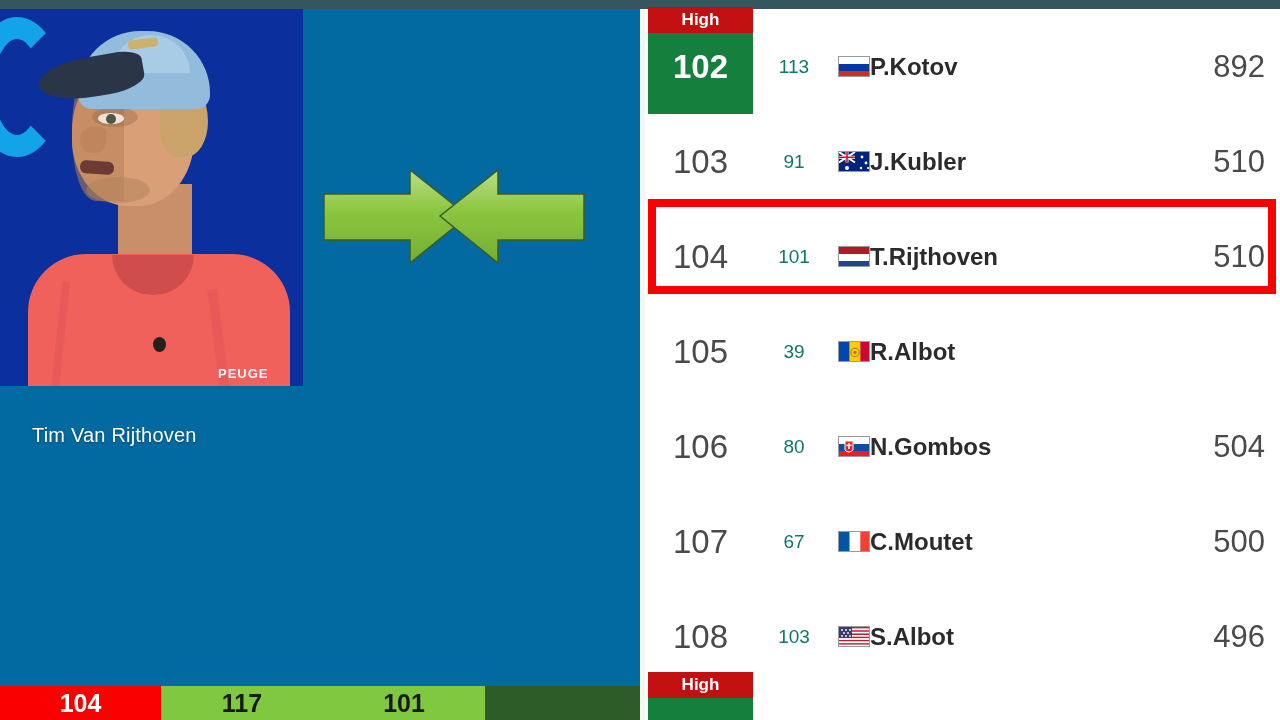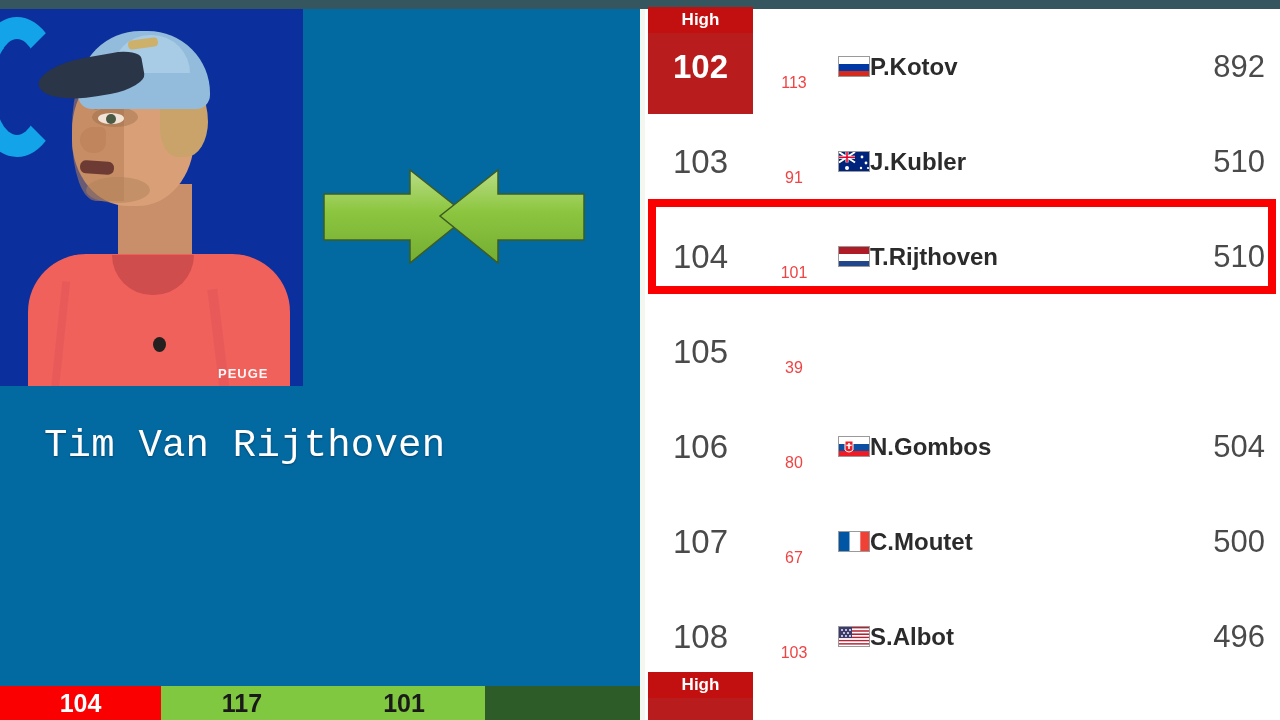--- a/index.html
+++ b/index.html
@@ -188,26 +188,26 @@
   }
 
   
   #arrows-graphic {
     position:absolute; left:322px; top:155px;
     width:264px; height:105px;
   }
 
   
   #player-name {
-    position:absolute; left:44px; top:415px;
+    position:absolute; left:32px; top:415px;
     color:#ffffff;
-    font-size:39px;
+    font-size:20px;
     font-weight:400;
     letter-spacing:.2px;
-    font-family:Liberation Mono, monospace;
+    font-family:Liberation Sans, sans-serif;
     text-shadow:0 1px 2px rgba(0,0,0,.35);
   }
 
   
   #stats-bar {
     position:absolute; left:0; bottom:0;
     width:640px; height:34px;
     display:flex;
   }
   .stat-seg {
@@ -238,40 +238,40 @@
     width:640px; height:95px;text-decoration:underline;
   }
   .cell-rank {
     position:absolute; left:8px; top:0;
     width:105px; height:95px;
     display:flex; align-items:center; justify-content:center;
     font-size:33px; color:#4a4a4a;
     font-family:"Liberation Sans", sans-serif;
   }
   .cell-rank.is-high {
-    background:#b91c1c;
+    background:#15803d;
     color:#ffffff;
     font-weight:bold;
     height:95px;
   }
   .high-badge {
     position:absolute; left:8px;
     width:105px; height:26px;
     background:#c20f0f;
     color:#ffffff;
     font-size:17px; font-weight:bold;
     display:flex; align-items:center; justify-content:center;
     font-family:"Liberation Sans", sans-serif;
     z-index:3;
   }
   .cell-prev {
-    position:absolute; left:118px; top:16px;
+    position:absolute; left:118px; top:0;
     width:72px; height:95px;
     display:flex; align-items:center; justify-content:center;
-    font-size:16px; color:#ef4444;
+    font-size:19px; color:#0f766e;
     font-family:"Liberation Sans", sans-serif;
   }
   .cell-player {
     position:absolute; left:198px; top:0;
     width:330px; height:95px;
     display:flex; align-items:center;
   }
   .flag {
     width:32px; height:21px;
     border:1px solid #9a9a9a;
@@ -410,20 +410,30 @@
                 <rect x="0" y="7" width="32" height="7" fill="#ffffff"></rect>
                 <rect x="0" y="14" width="32" height="7" fill="#21468b"></rect>
               </svg></span>
             <span class="player-name">T.Rijthoven</span>
           </div>
           <div class="cell-points">510</div>
         </div>
         <div class="rank-row" style="top: 295px;">
           <div class="cell-rank">105</div>
           <div class="cell-prev">39</div>
+          <div class="cell-player">
+            <span class="flag"><svg width="32" height="21" viewBox="0 0 32 21">
+                <rect x="0" y="0" width="10.7" height="21" fill="#0046ae"></rect>
+                <rect x="10.7" y="0" width="10.6" height="21" fill="#ffcd00"></rect>
+                <rect x="21.3" y="0" width="10.7" height="21" fill="#cc092f"></rect>
+                <circle cx="16" cy="10.5" r="4.2" fill="none" stroke="#a77b3a" stroke-width="1.1"></circle>
+                <circle cx="16" cy="10.5" r="1.7" fill="#a77b3a"></circle>
+              </svg></span>
+            <span class="player-name">R.Albot</span>
+          </div>
         </div>
         <div class="rank-row" style="top: 390px; padding-left: 32px;">
           <div class="cell-rank">106</div>
           <div class="cell-prev">80</div>
           <div class="cell-player">
             <span class="flag"><svg width="32" height="21" viewBox="0 0 32 21">
                 <rect x="0" y="0" width="32" height="7" fill="#ffffff"></rect>
                 <rect x="0" y="7" width="32" height="7" fill="#0b4ea2"></rect>
                 <rect x="0" y="14" width="32" height="7" fill="#ee1c25"></rect>
                 <path d="M6,4 L14,4 L14,13 Q10,17 6,13 Z" fill="#ee1c25" stroke="#ffffff" stroke-width="1"></path>

